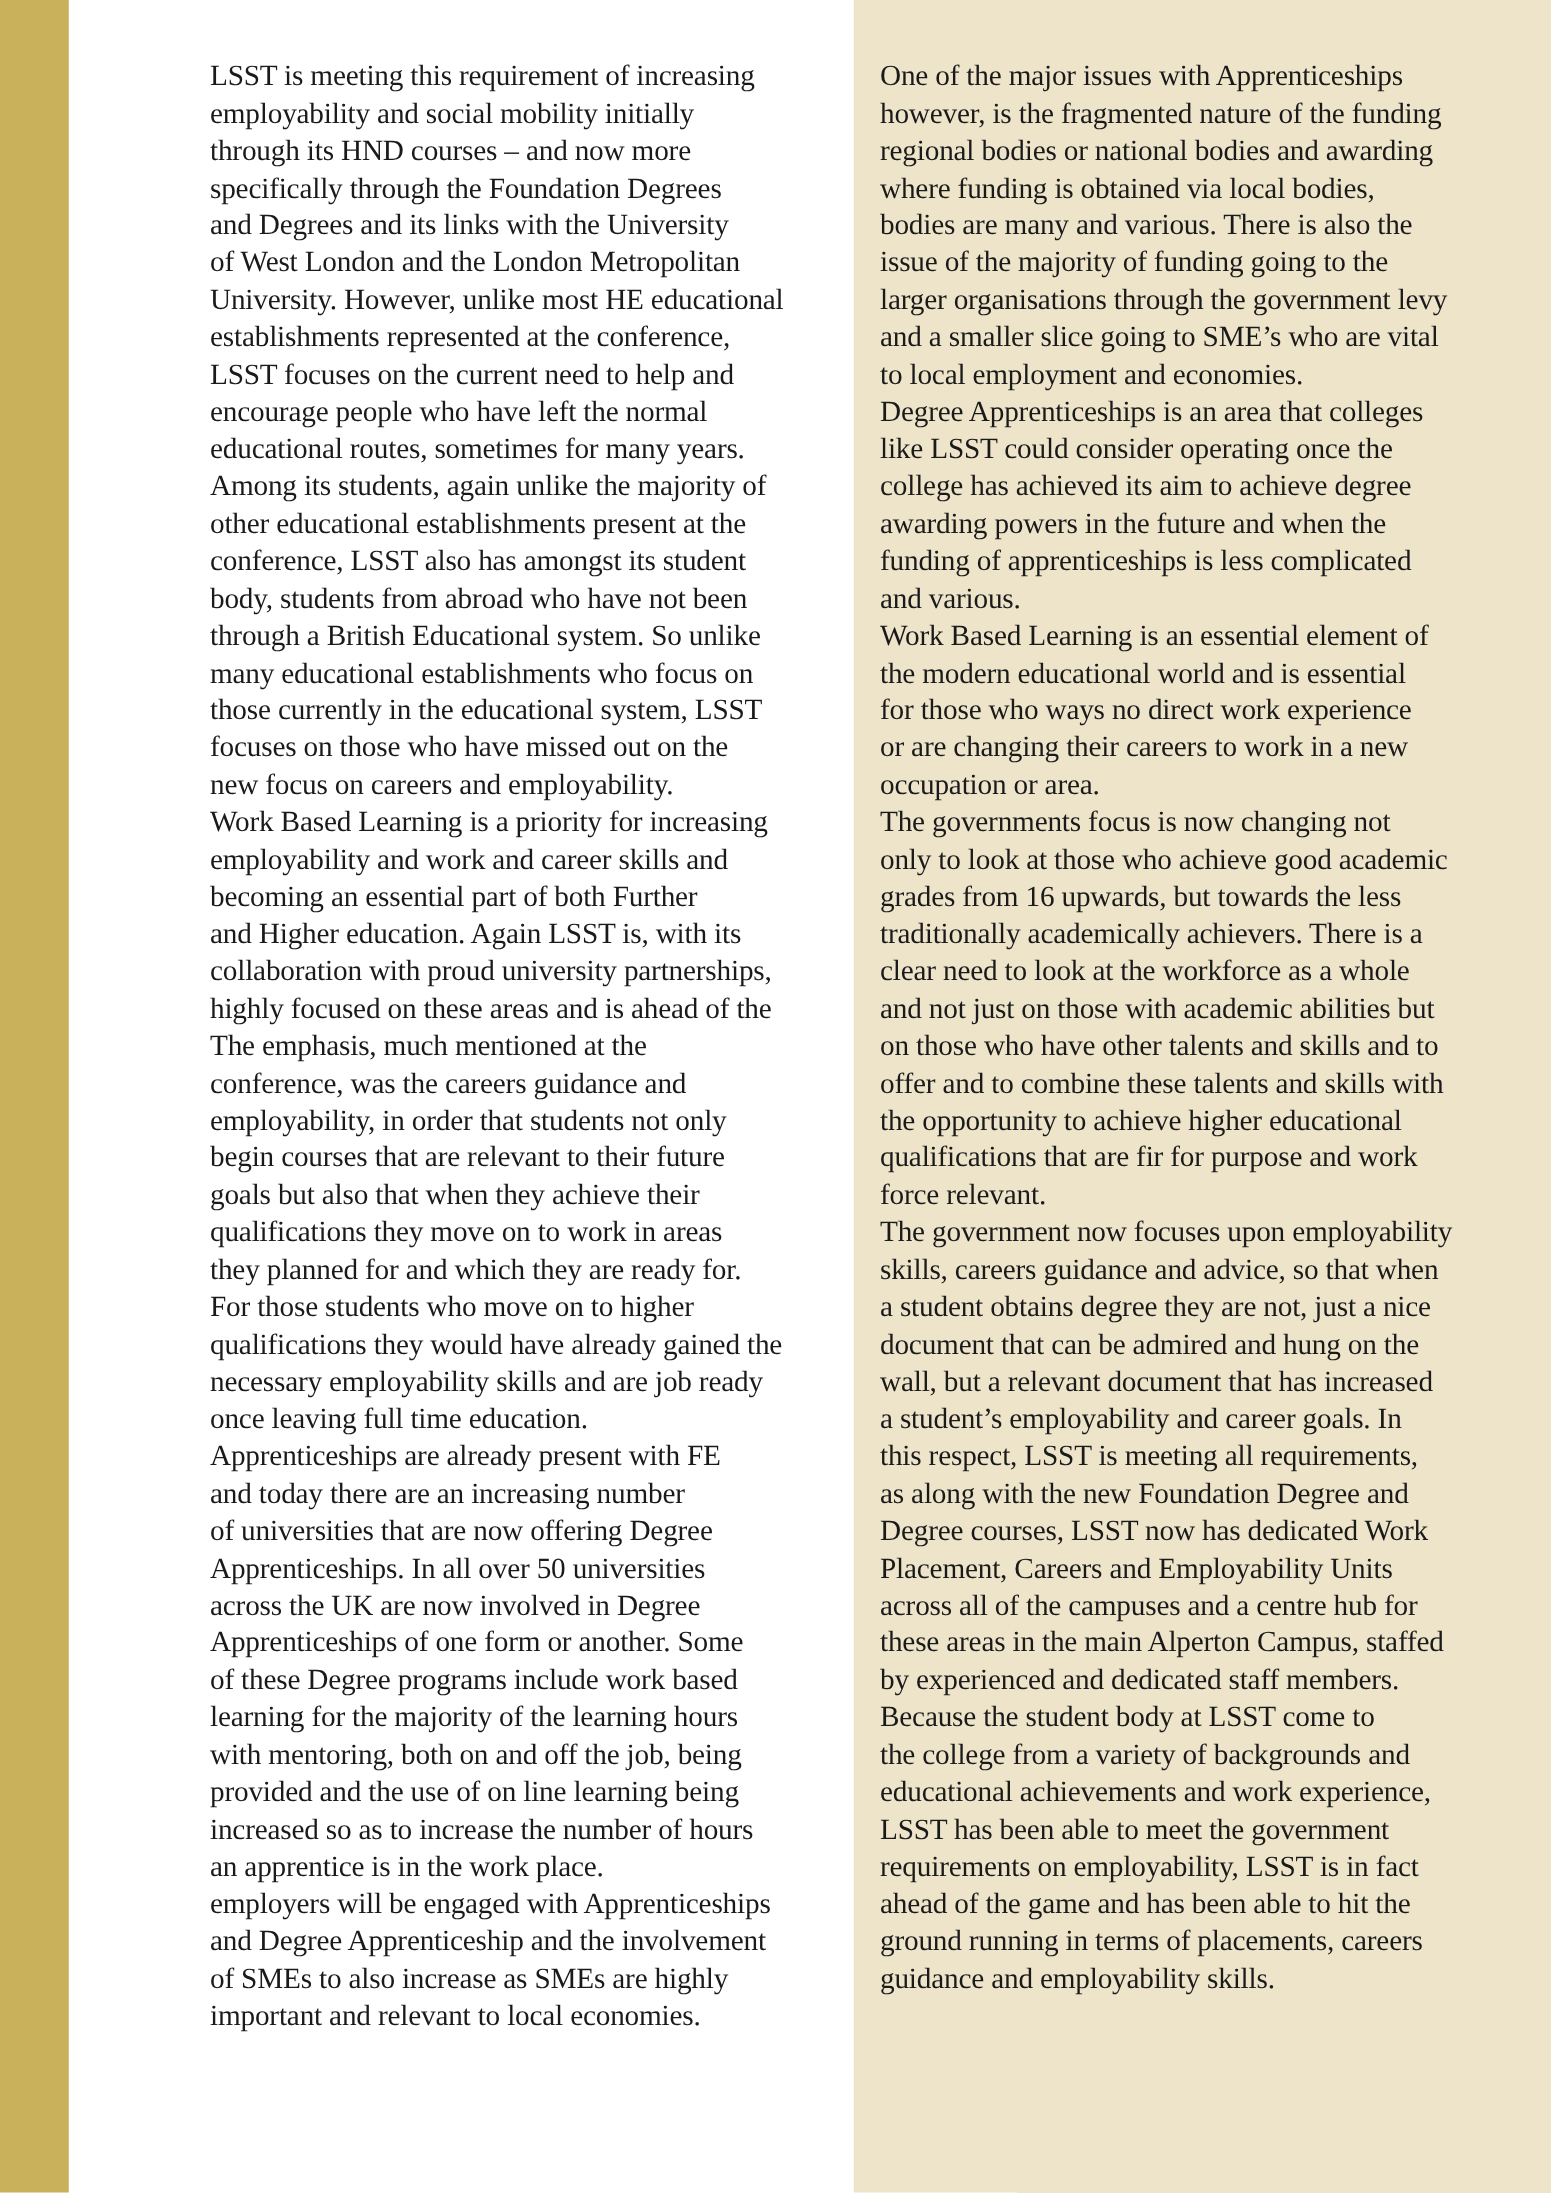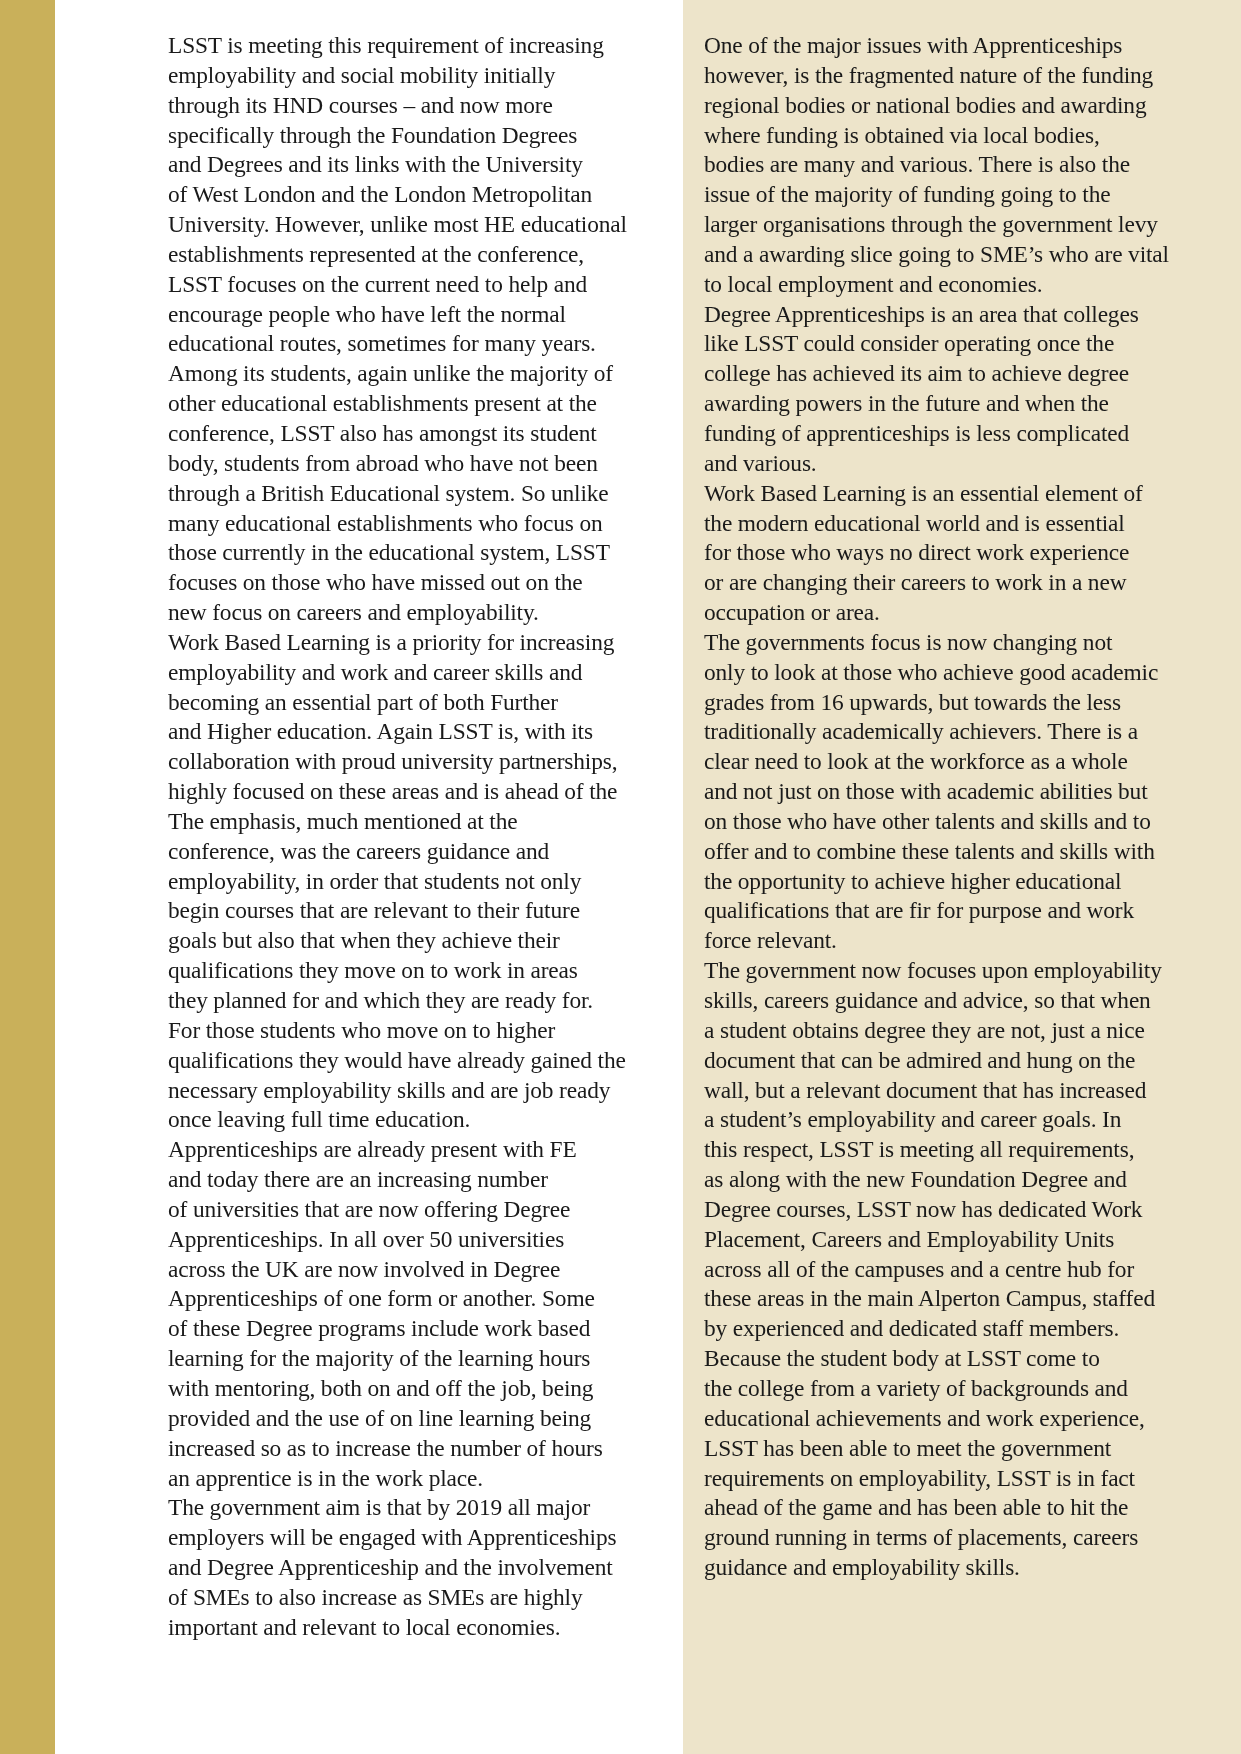--- a/index.html
+++ b/index.html
@@ -9,21 +9,21 @@
     }
     .gold-stripe {
       position: absolute; left: 0; top: 0; width: 55px; height: 1754px;
       background: #C9B05A;
     }
     .beige-panel {
       position: absolute; left: 683px; top: 0; width: 558px; height: 1754px;
       background: #EDE4CA;
     }
     .column {
-      position: absolute; top: 31px;
+      position: absolute; top: 47px;
       font-family: "Liberation Serif", "DejaVu Serif", serif;
       font-size: 23.4px; color: #1a1a1a;
       line-height: 29.85px;
       letter-spacing: -0.15px;
     }
     .col-left { left: 168px; width: 500px; }
     .col-right { left: 704px; width: 520px; }
     .line { display: block; white-space: nowrap; height: 29.85px; }
   </style>
 </head>
@@ -75,35 +75,34 @@
     <span class="line">of universities that are now offering Degree</span>
     <span class="line">Apprenticeships. In all over 50 universities</span>
     <span class="line">across the UK are now involved in Degree</span>
     <span class="line">Apprenticeships of one form or another. Some</span>
     <span class="line">of these Degree programs include work based</span>
     <span class="line">learning for the majority of the learning hours</span>
     <span class="line">with mentoring, both on and off the job, being</span>
     <span class="line">provided and the use of on line learning being</span>
     <span class="line">increased so as to increase the number of hours</span>
     <span class="line">an apprentice is in the work place.</span>
-    <span class="line">The government aim is that by 2019 all major</span>
     <span class="line">employers will be engaged with Apprenticeships</span>
     <span class="line">and Degree Apprenticeship and the involvement</span>
     <span class="line">of SMEs to also increase as SMEs are highly</span>
     <span class="line">important and relevant to local economies.</span>
   </div>
 <div class="column col-right" id="col-right">
     <span class="line">One of the major issues with Apprenticeships</span>
     <span class="line">however, is the fragmented nature of the funding</span>
     <span class="line">regional bodies or national bodies and awarding</span>
     <span class="line">where funding is obtained via local bodies,</span>
     <span class="line">bodies are many and various. There is also the</span>
     <span class="line">issue of the majority of funding going to the</span>
     <span class="line">larger organisations through the government levy</span>
-    <span class="line">and a awarding slice going to SME’s who are vital</span>
+    <span class="line">and a smaller slice going to SME’s who are vital</span>
     <span class="line">to local employment and economies.</span>
     <span class="line">Degree Apprenticeships is an area that colleges</span>
     <span class="line">like LSST could consider operating once the</span>
     <span class="line">college has achieved its aim to achieve degree</span>
     <span class="line">awarding powers in the future and when the</span>
     <span class="line">funding of apprenticeships is less complicated</span>
     <span class="line">and various.</span>
     <span class="line">Work Based Learning is an essential element of</span>
     <span class="line">the modern educational world and is essential</span>
     <span class="line">for those who ways no direct work experience</span>

